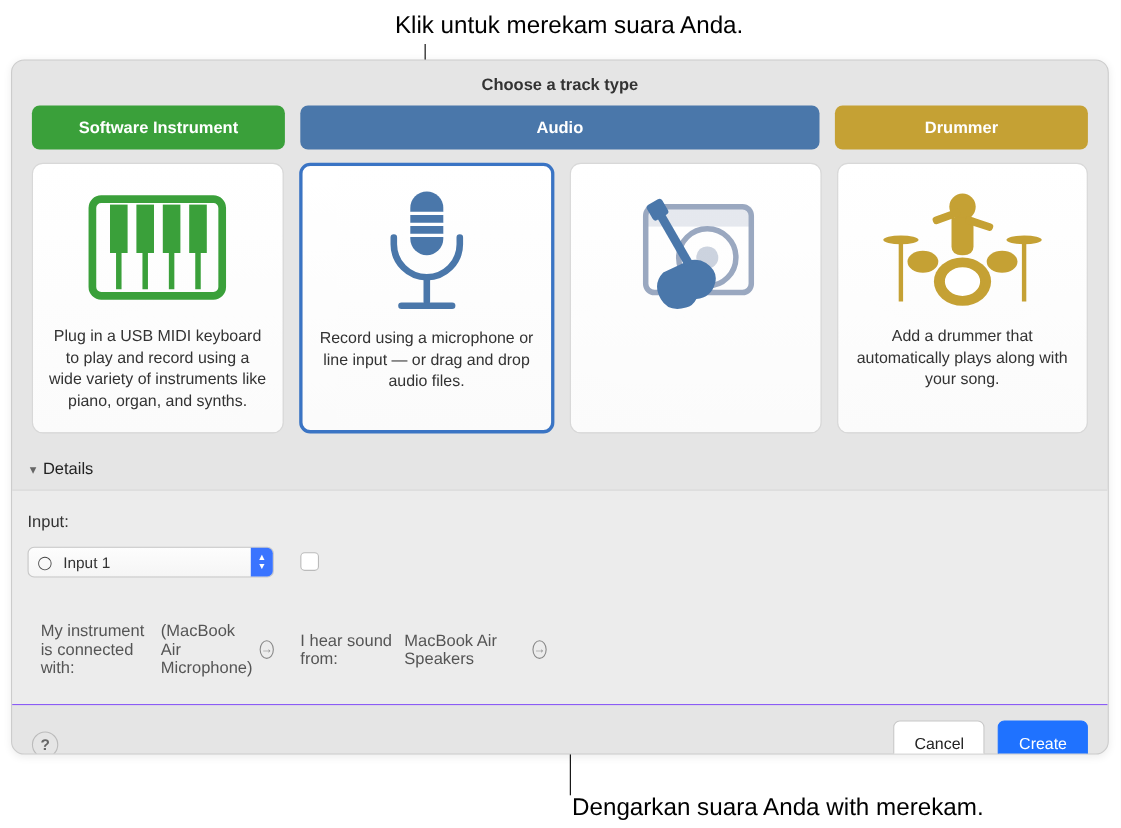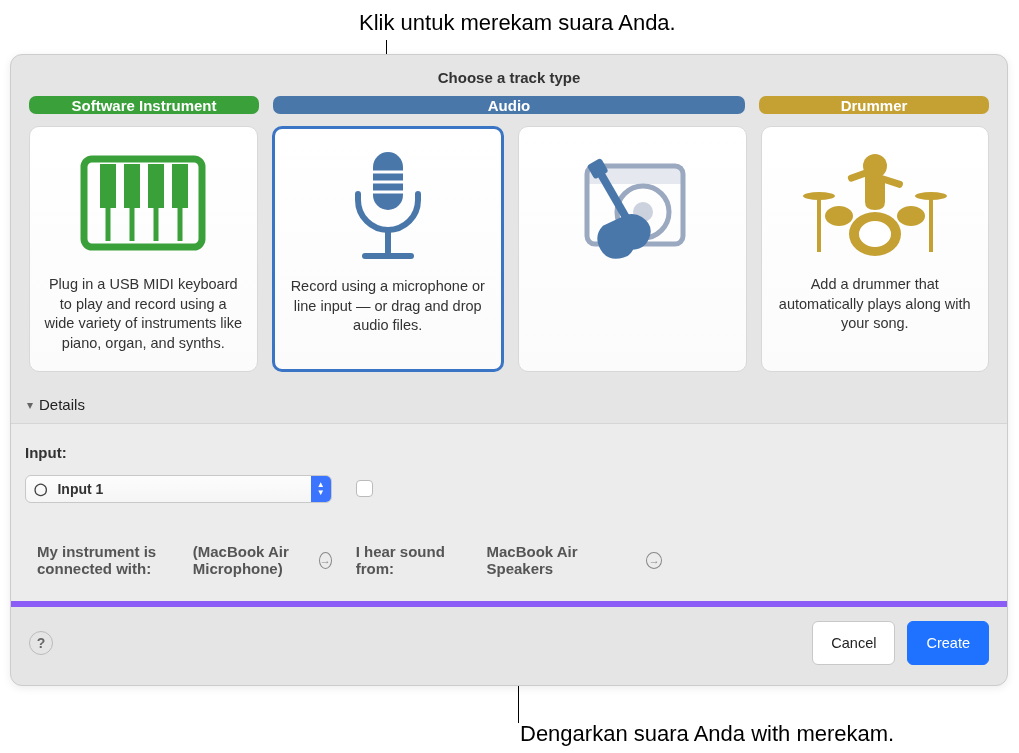--- a/index.html
+++ b/index.html
@@ -60,21 +60,21 @@
       font-weight: 600;
       color: #333;
       padding: 14px 0 10px 0;
     }
     .tab-row {
       display: flex;
       gap: 14px;
       padding: 0 18px;
     }
     .tab {
-      height: 18px;
+      height: 40px;
       border-radius: 7px;
       color: #fff;
       font-size: 15px;
       font-weight: 600;
       display: flex;
       align-items: center;
       justify-content: center;
     }
     .tab-software { background: #3aa03a; width: 230px; }
     .tab-audio    { background: #4a77aa; flex: 1; }
@@ -117,27 +117,26 @@
       align-items: center;
       gap: 6px;
       padding: 6px 18px 10px 16px;
       font-size: 15px;
       color: #222;
       cursor: pointer;
     }
     .details-panel {
       background: #ececec;
       border-top: 1px solid #d5d5d5;
-      border-bottom: 6px solid #8b5cf6;
+      border-bottom: 1px solid #8b5cf6;
       padding: 20px 14px 24px 14px;
       display: grid;
-      grid-template-columns: 1fr 1fr 1fr;
+      grid-template-columns: 1fr 1fr 1fr 1fr;
       column-gap: 24px;
       row-gap: 14px;
-      font-weight: bold;
     }
     .input-label {
       font-size: 15px;
       color: #333;
       grid-column: 1;
     }
     .popup {
       grid-column: 1;
       display: flex;
       align-items: center;

